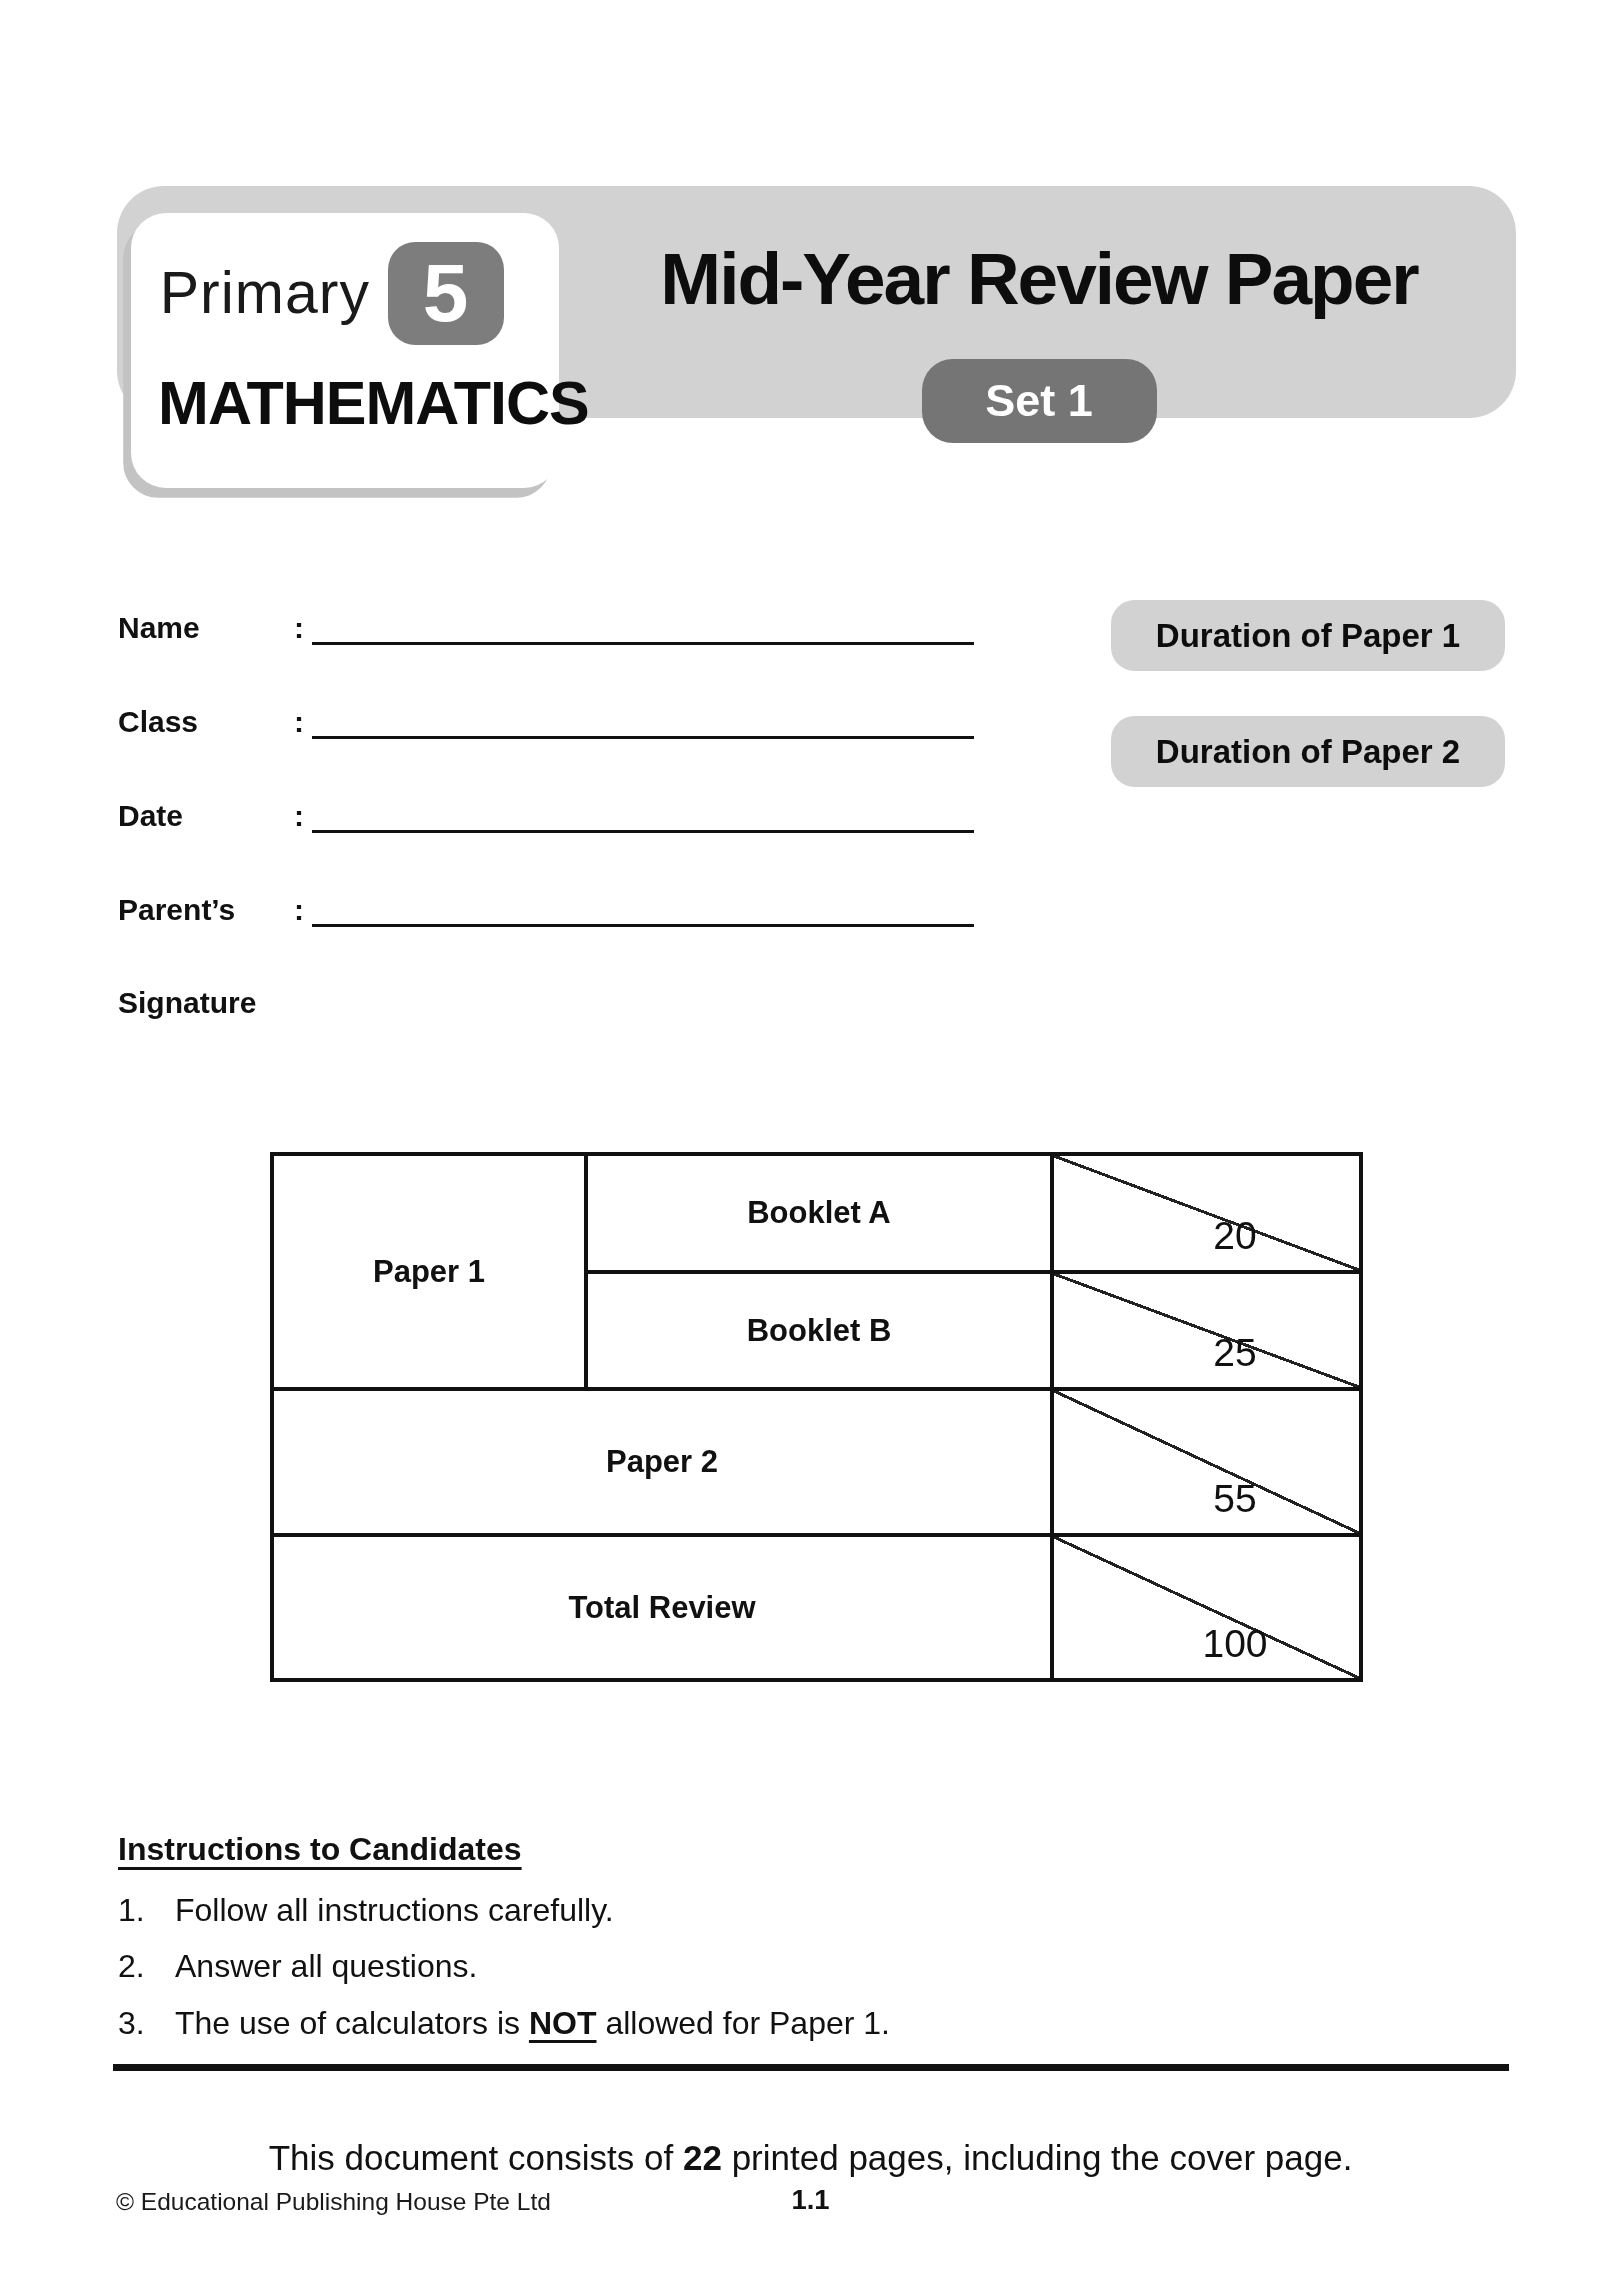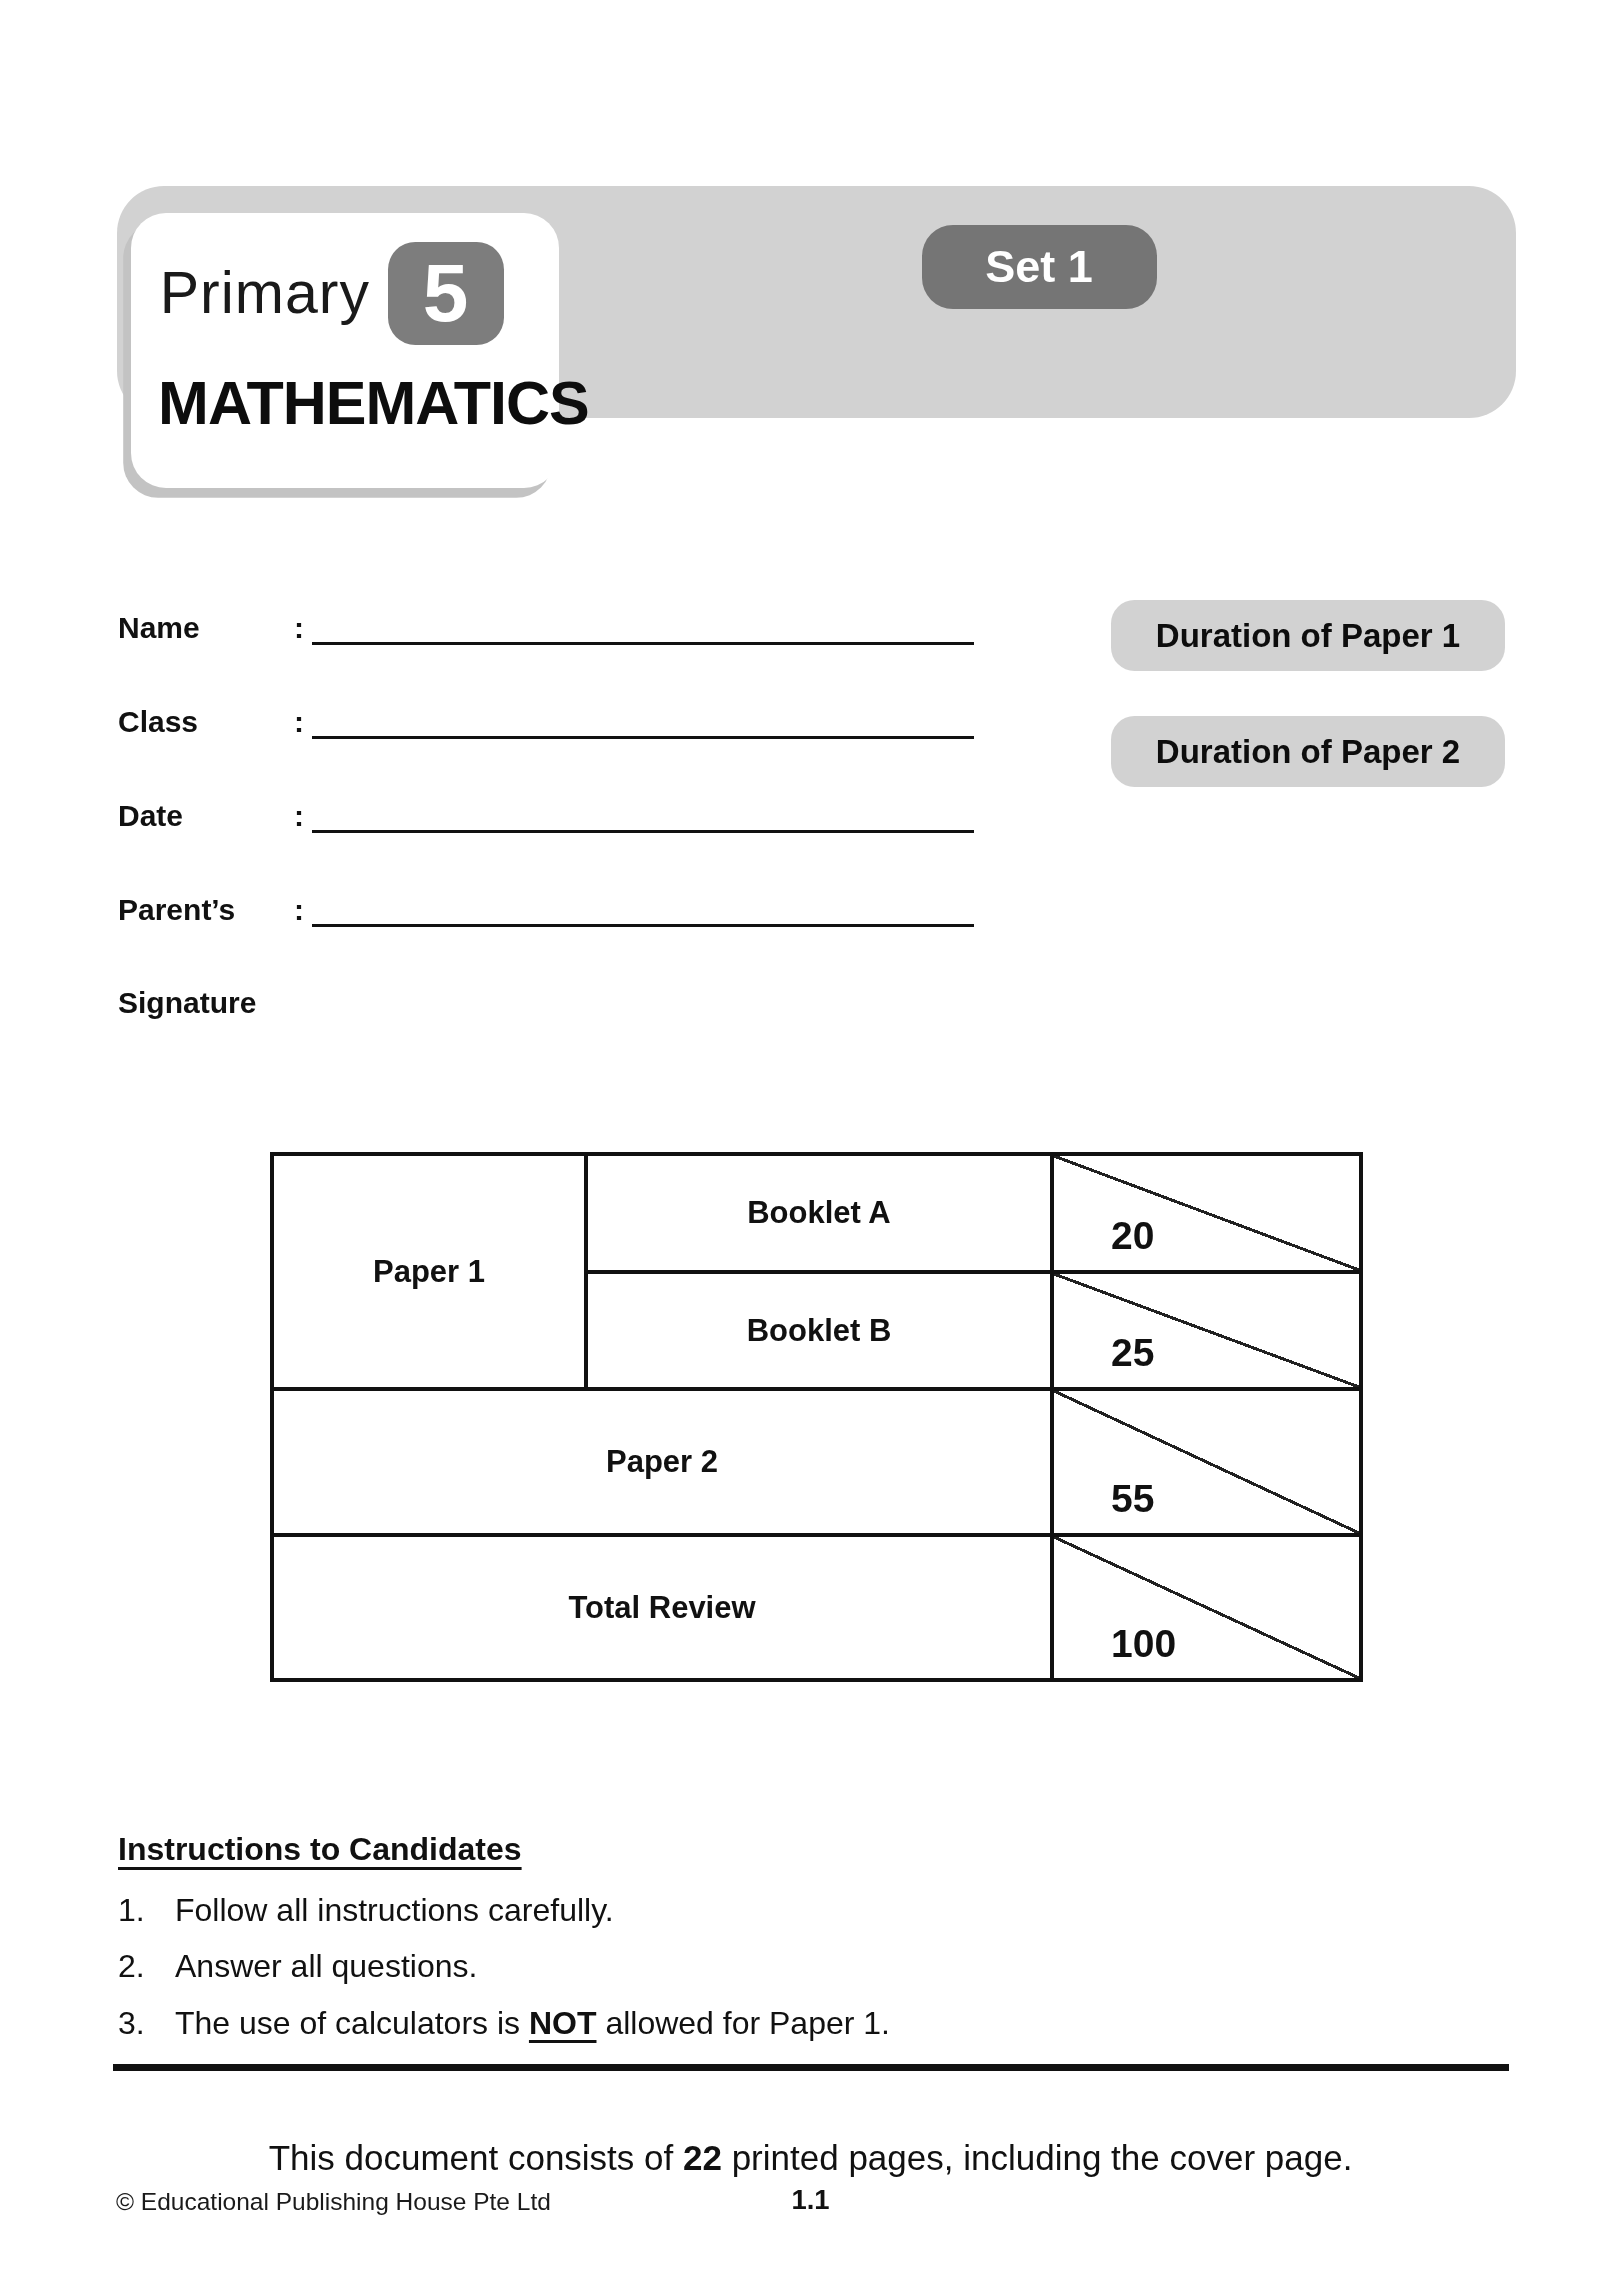--- a/index.html
+++ b/index.html
@@ -58,21 +58,21 @@
     font-size:31px; font-weight:700; padding:0;
   }
   .marks-table td.score {
     position:relative;
     background:linear-gradient(to top right,
       transparent calc(50% - 1.5px),
       #222 calc(50% - 1.5px),
       #222 calc(50% + 1.5px),
       transparent calc(50% + 1.5px));
   }
-  .score-num { position:absolute; left:0; right:0; bottom:11.8px; text-align:left; padding-left:57px; font-size:39px; font-weight:700;margin-top:20px; }
+  .score-num { position:absolute; left:0; right:0; bottom:11.8px; text-align:center; padding-left:57px; font-size:39px; font-weight:400;margin-top:20px; }
 
   
   .instructions { position:absolute; left:118px; top:1831px; width:1353px; }
   .inst-heading {
     margin:0 0 23.5px 0; font-size:32px; font-weight:700;
     text-decoration:underline; text-decoration-thickness:2.9px; text-underline-offset:6.9px;
   }
   .inst-item { display:flex; margin-bottom:19.6px; font-size:32px; font-weight:400; }
   .inst-num { width:57px; flex:0 0 57px; }
   .inst-emph { font-weight:700; text-decoration:underline; text-decoration-thickness:2.9px; text-underline-offset:5.9px; }
@@ -91,20 +91,21 @@
 
   <div class="header">
     <div class="subject-box">
       <div class="primary-row">
         <span class="primary-label">Primary</span>
         <span class="level-badge">5</span>
       </div>
       <div class="subject-label">MATHEMATICS</div>
     </div>
     <div class="title-area">
+      <h1 class="paper-title">Mid-Year Review Paper</h1>
       <div class="set-badge">Set 1</div>
     </div>
   </div>
 
   <div class="fields">
     <div class="field-row">
       <span class="f-label">Name</span>
       <span class="f-colon">:</span>
       <span class="f-line"></span>
     </div>

